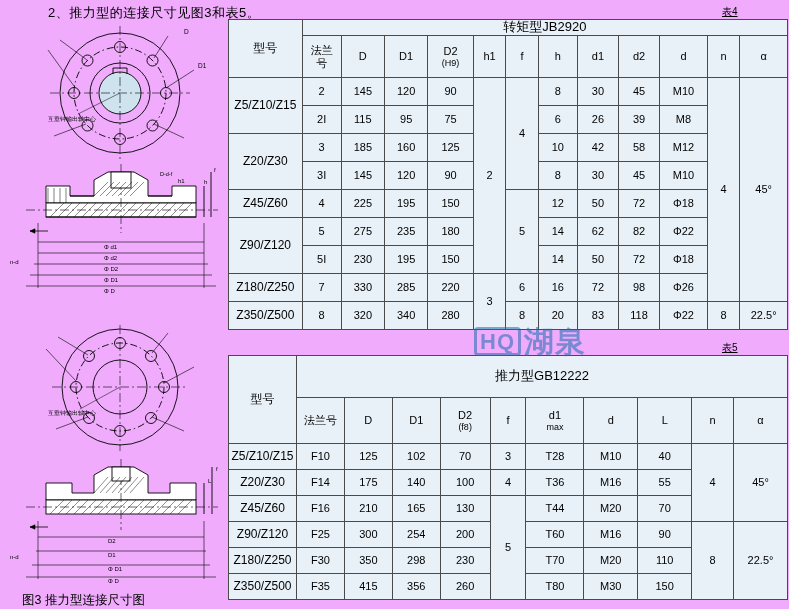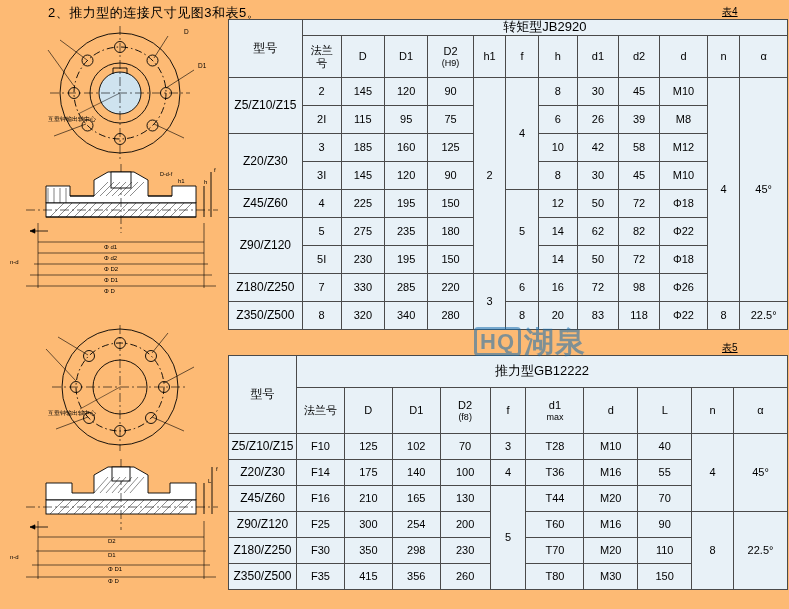--- a/index.html
+++ b/index.html
@@ -6,21 +6,21 @@
   html, body {
     margin: 0; padding: 0;
     background: #ffffff;
     font-family: "Liberation Sans", sans-serif;
   }
   #page {
     position: relative;
     width: 789px;
     height: 609px;
     overflow: hidden;
-    background: #fdba74;
+    background: #f0abfc;
   }
   .intro-line {
     position: absolute;
     left: 48px; top: 4px;
     font-size: 13px;
     color: #000;
     letter-spacing: 0.5px;
   }
   .tbl-caption {
     position: absolute;
@@ -244,20 +244,21 @@
       <line x1="30" y1="212" x2="196" y2="212"></line>
       <line x1="28" y1="226" x2="198" y2="226"></line>
       <line x1="24" y1="240" x2="202" y2="240"></line>
       <line x1="18" y1="252" x2="208" y2="252"></line>
       <line x1="30" y1="196" x2="30" y2="254"></line>
       <line x1="196" y1="196" x2="196" y2="254"></line>
       <path d="M22 202 L40 202" stroke-width="0.8"></path>
       <path d="M22 202 l5 -2.2 l0 4.4 z" fill="#000"></path>
     </g>
   </svg>
+  <div class="fig-cap" id="fig3cap">图3  推力型连接尺寸图</div>
 
   <table class="spec" id="table4">
     <tbody>
       <tr>
         <td rowspan="2" style="width:68px;" class="hdr-cell">型号</td>
         <td colspan="12" class="hdr-title">转矩型JB2920</td>
       </tr>
       <tr class="h-row" style="height:42px;">
         <td style="width:36px;">
           <div>法兰</div>
@@ -390,21 +391,21 @@
         <td>8</td>
         <td>22.5°</td>
       </tr>
     </tbody>
   </table>
 
   <table class="spec" id="table5">
     <tbody>
       <tr>
         <td rowspan="2" style="width:68px;" class="hdr-cell">型号</td>
-        <td colspan="10" class="hdr-title" style="height:32px;">推力型GB12222</td>
+        <td colspan="10" class="hdr-title" style="height:42px;">推力型GB12222</td>
       </tr>
       <tr class="h-row" style="height:46px;">
         <td style="width:48px;">法兰号</td>
         <td style="width:48px;">D</td>
         <td style="width:48px;">D1</td>
         <td style="width:50px;">
           <div>D2</div>
             <div class="tiny">(f8)</div>
         </td>
         <td style="width:36px;">f</td>

